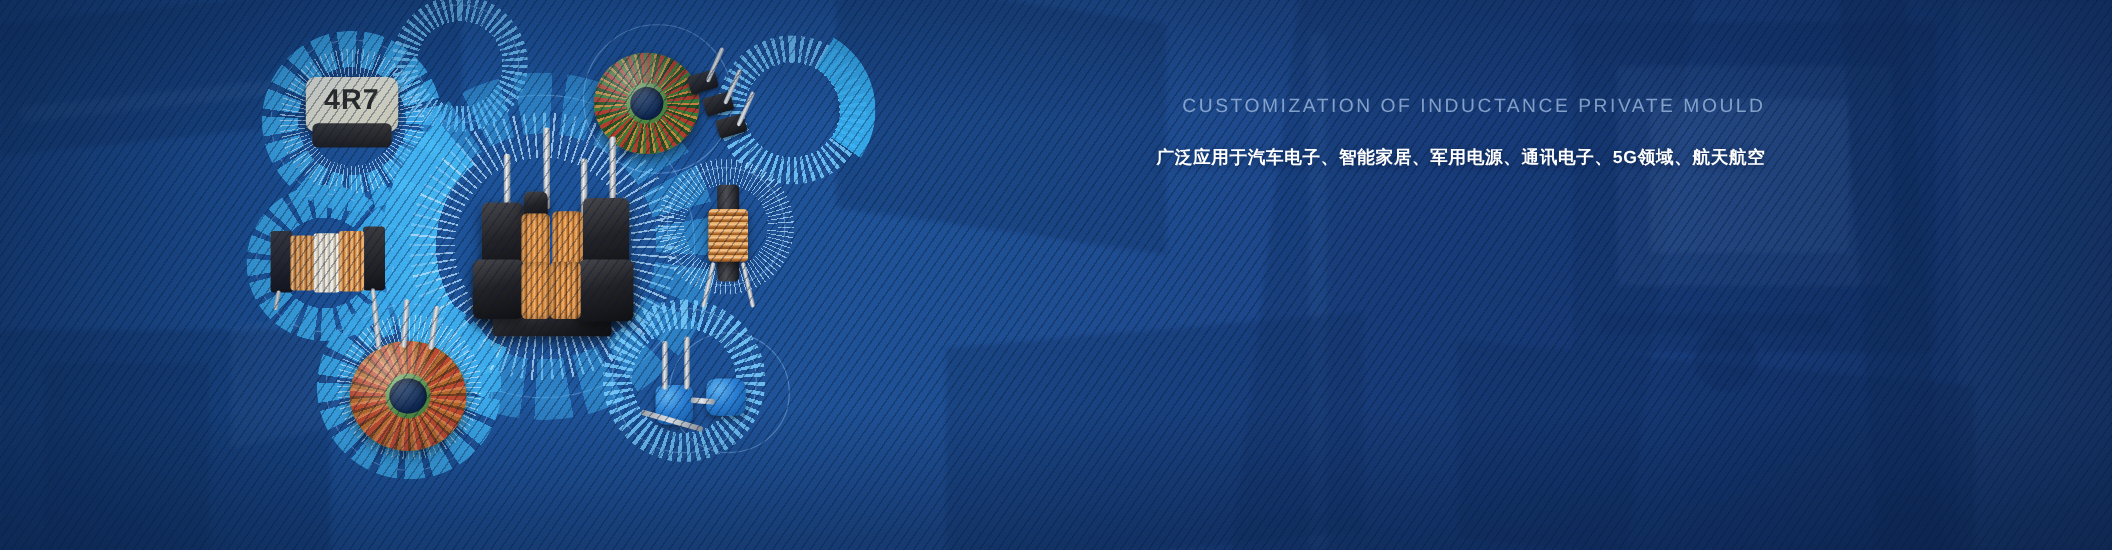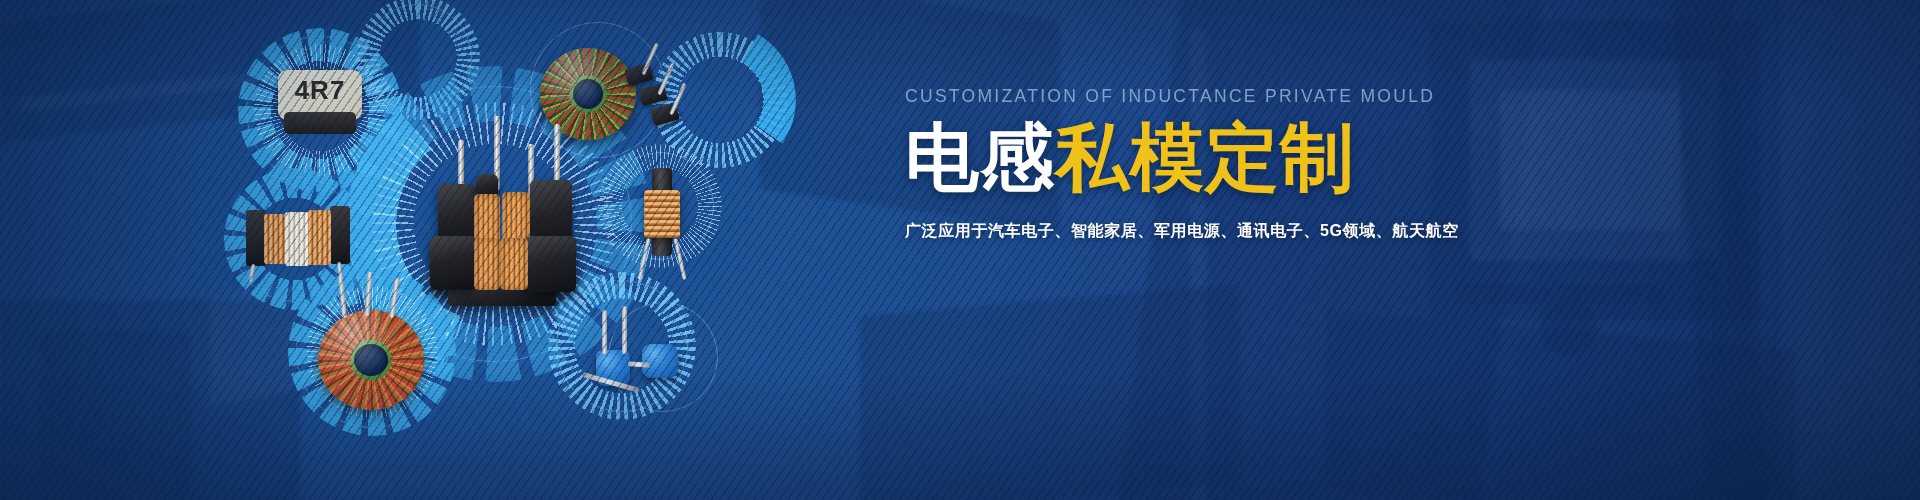--- a/index.html
+++ b/index.html
@@ -154,21 +154,21 @@
   .bob .wire{
     position:absolute; border-radius:3px;
     background:repeating-linear-gradient(90deg,#efe9dc 0px,#fffdf6 2px,#cfc6b2 4px,#b9ae97 5px);
   }
   .bob .cuw{
     position:absolute; border-radius:3px;
     background:repeating-linear-gradient(90deg,#d98b3f 0px,#f6c58c 2px,#b96f2c 4px,#8d4f1c 5px);
   }
 
   
-  .copy{ position:absolute; left:905px; top:86px; width:700px; }
+  .copy{ position:absolute; left:905px; top:86px; width:700px;text-align:right; }
   .eyebrow{
     font-size:17.5px; letter-spacing:2.3px; color:rgba(171,198,233,.72);
     font-weight:400; white-space:nowrap;
   }
   .headline{
     margin-top:14px; font-size:74px; line-height:1; font-weight:700; white-space:nowrap;
     letter-spacing:1px;
   }
   .headline .w{ color:#ffffff; text-shadow:0 3px 9px rgba(4,20,48,.55); }
   .headline .g{ color:#f0c119; text-shadow:0 3px 9px rgba(4,20,48,.55); }
@@ -329,21 +329,18 @@
       <div class="lead" style="left:40px; top:62px; width:22px; height:5px; transform:rotate(4deg);"></div>
     </div>
   </div>
 
   <div class="stripes"></div>
   <div class="vig"></div>
 
   <div class="copy">
     <div class="eyebrow">CUSTOMIZATION OF INDUCTANCE PRIVATE MOULD</div>
 
-    <div class="headline">
-      <span class="w">电感</span><span class="g">私模定制</span>
-    </div>
 
 
     <div class="tagline">广泛应用于汽车电子、智能家居、军用电源、通讯电子、5G领域、航天航空</div>
   </div>
 
 </div>
 
 </body></html>

